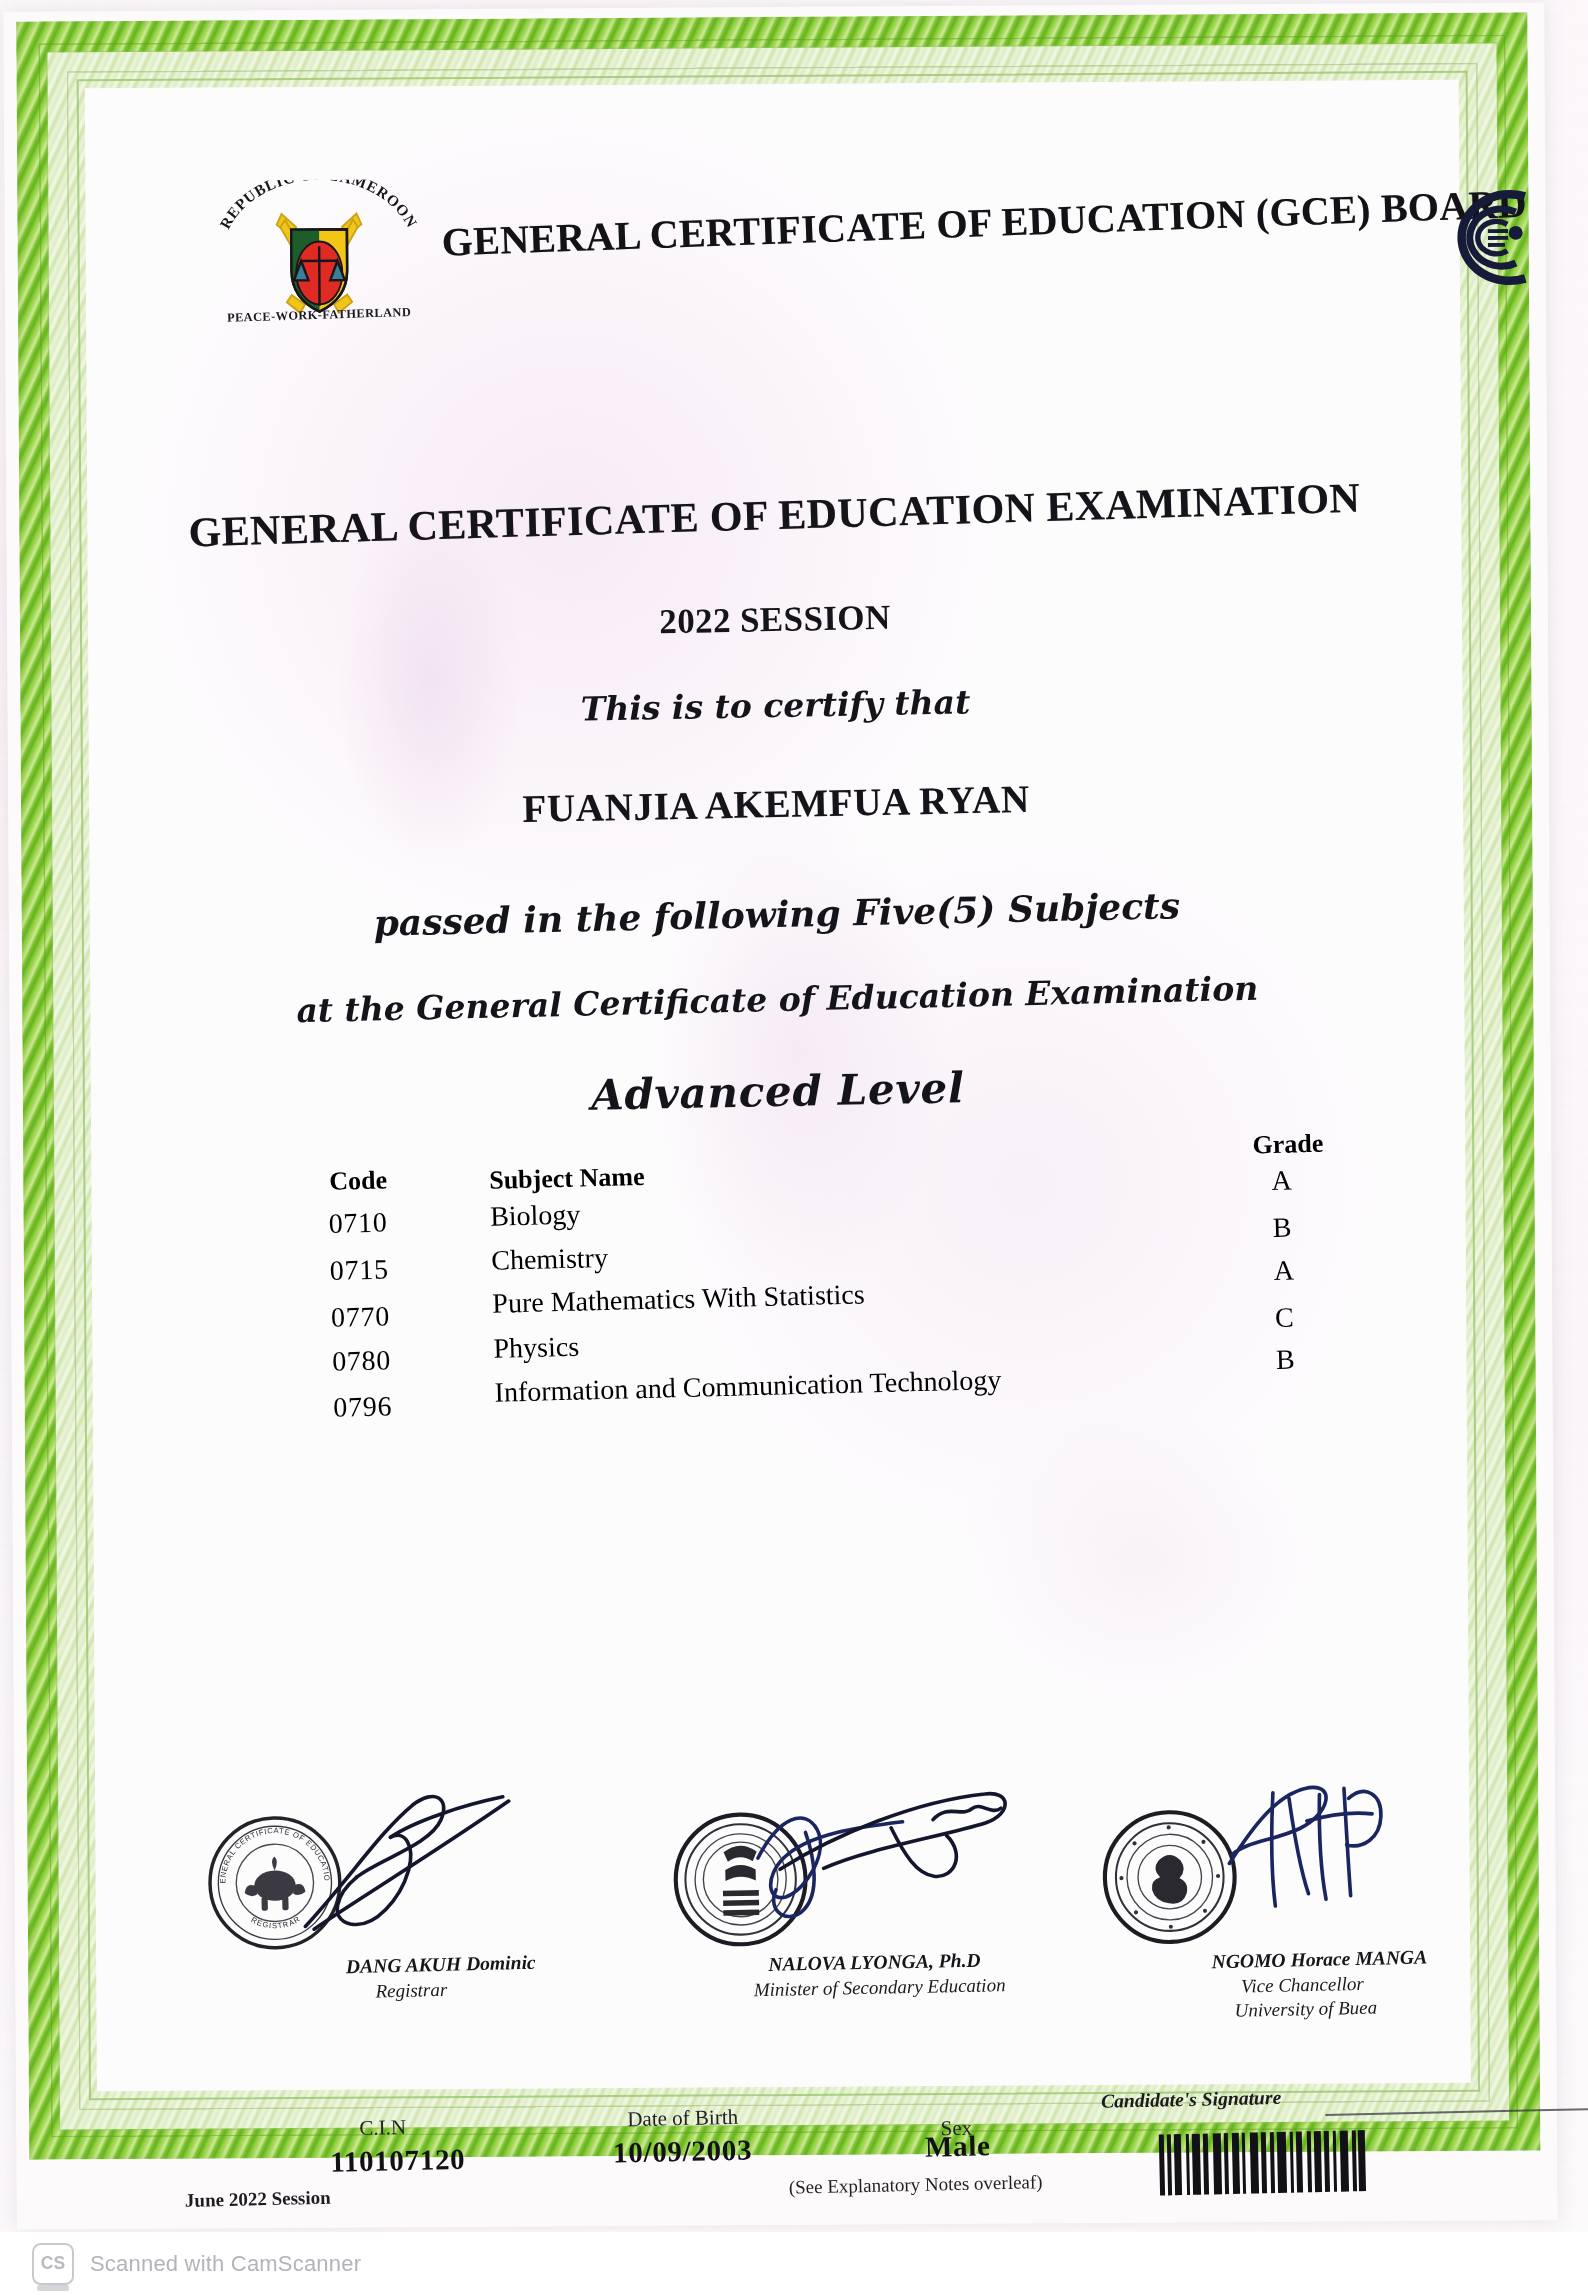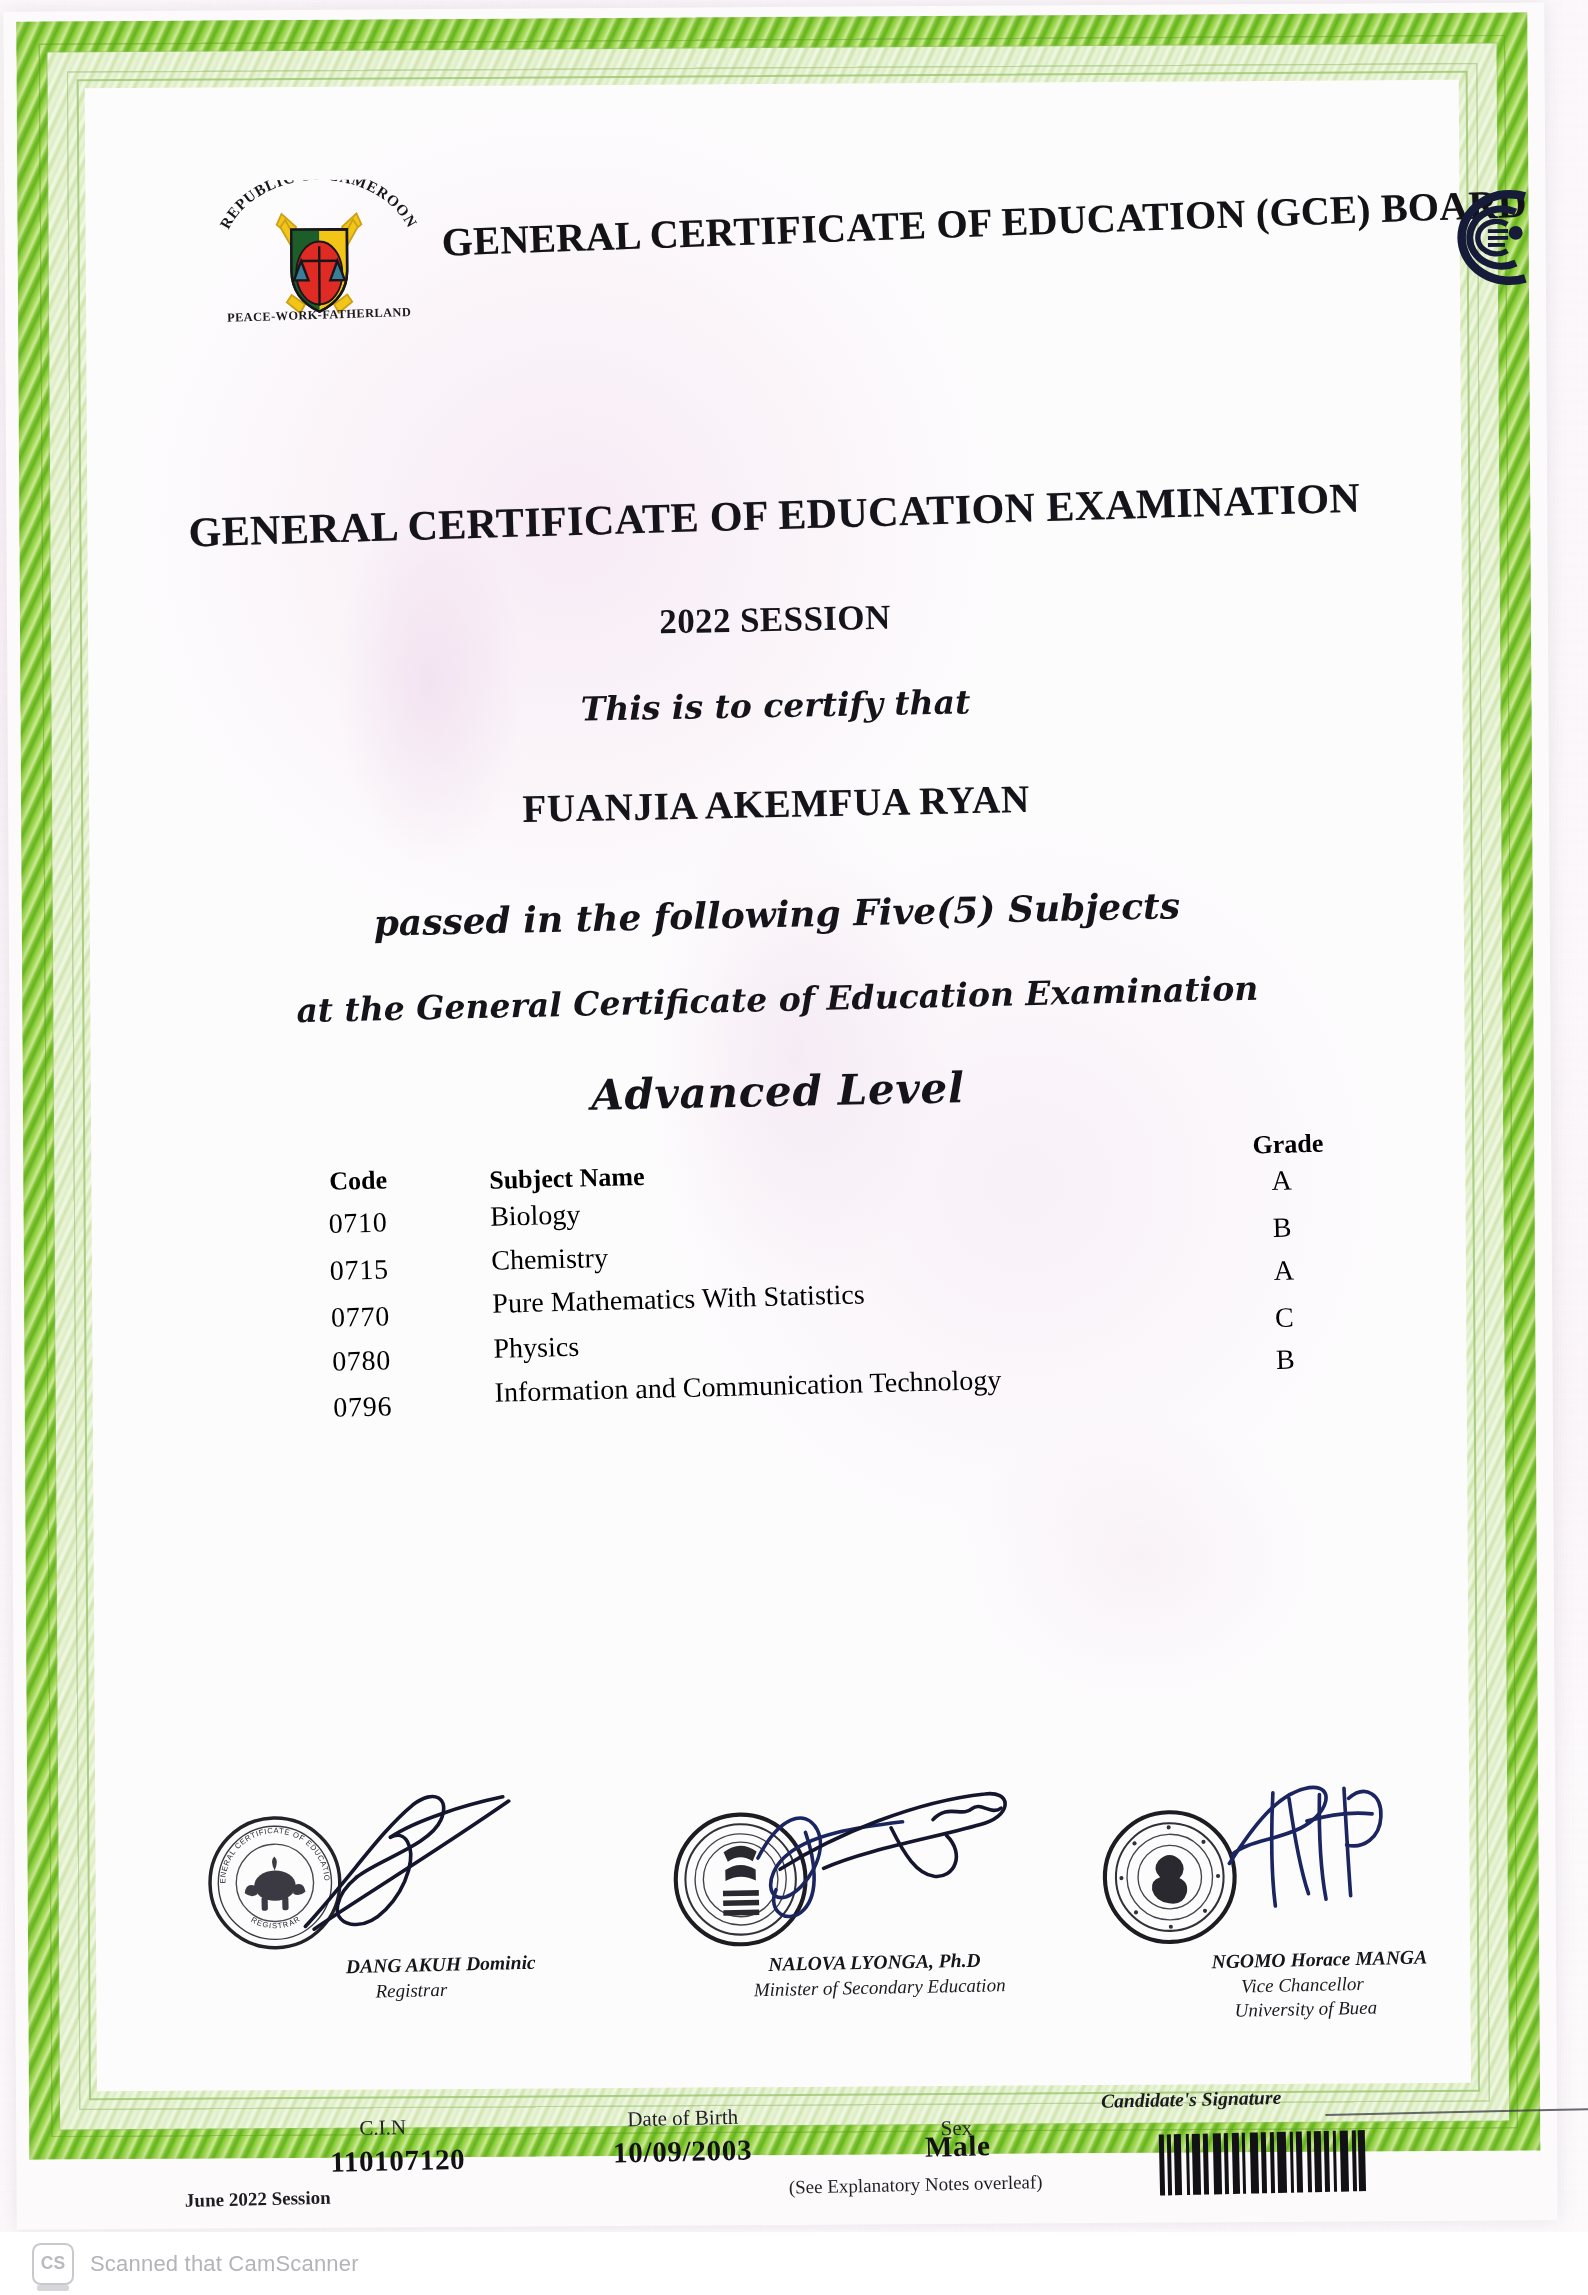--- a/index.html
+++ b/index.html
@@ -516,17 +516,17 @@
             <i style="width:2.9px;background:transparent"></i>
           <i style="width:6.5px"></i>
         </div>
       </div>
 
     </div>
   </div>
 
   <div class="cs-strip">
     <div class="cs-icon">CS</div>
-    <div class="cs-text">Scanned that CamScanner</div>
+    <div class="cs-text">Scanned with CamScanner</div>
   </div>
 
 </div>
 
 
 </body></html>

